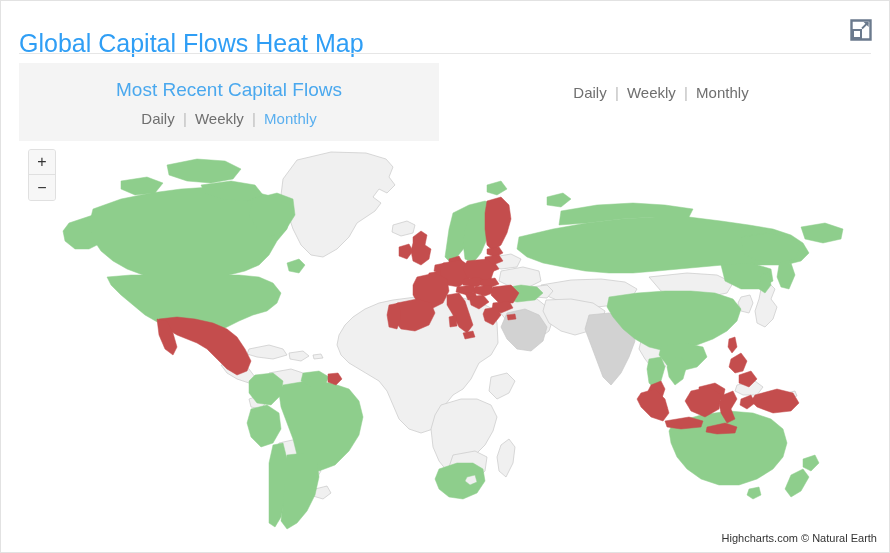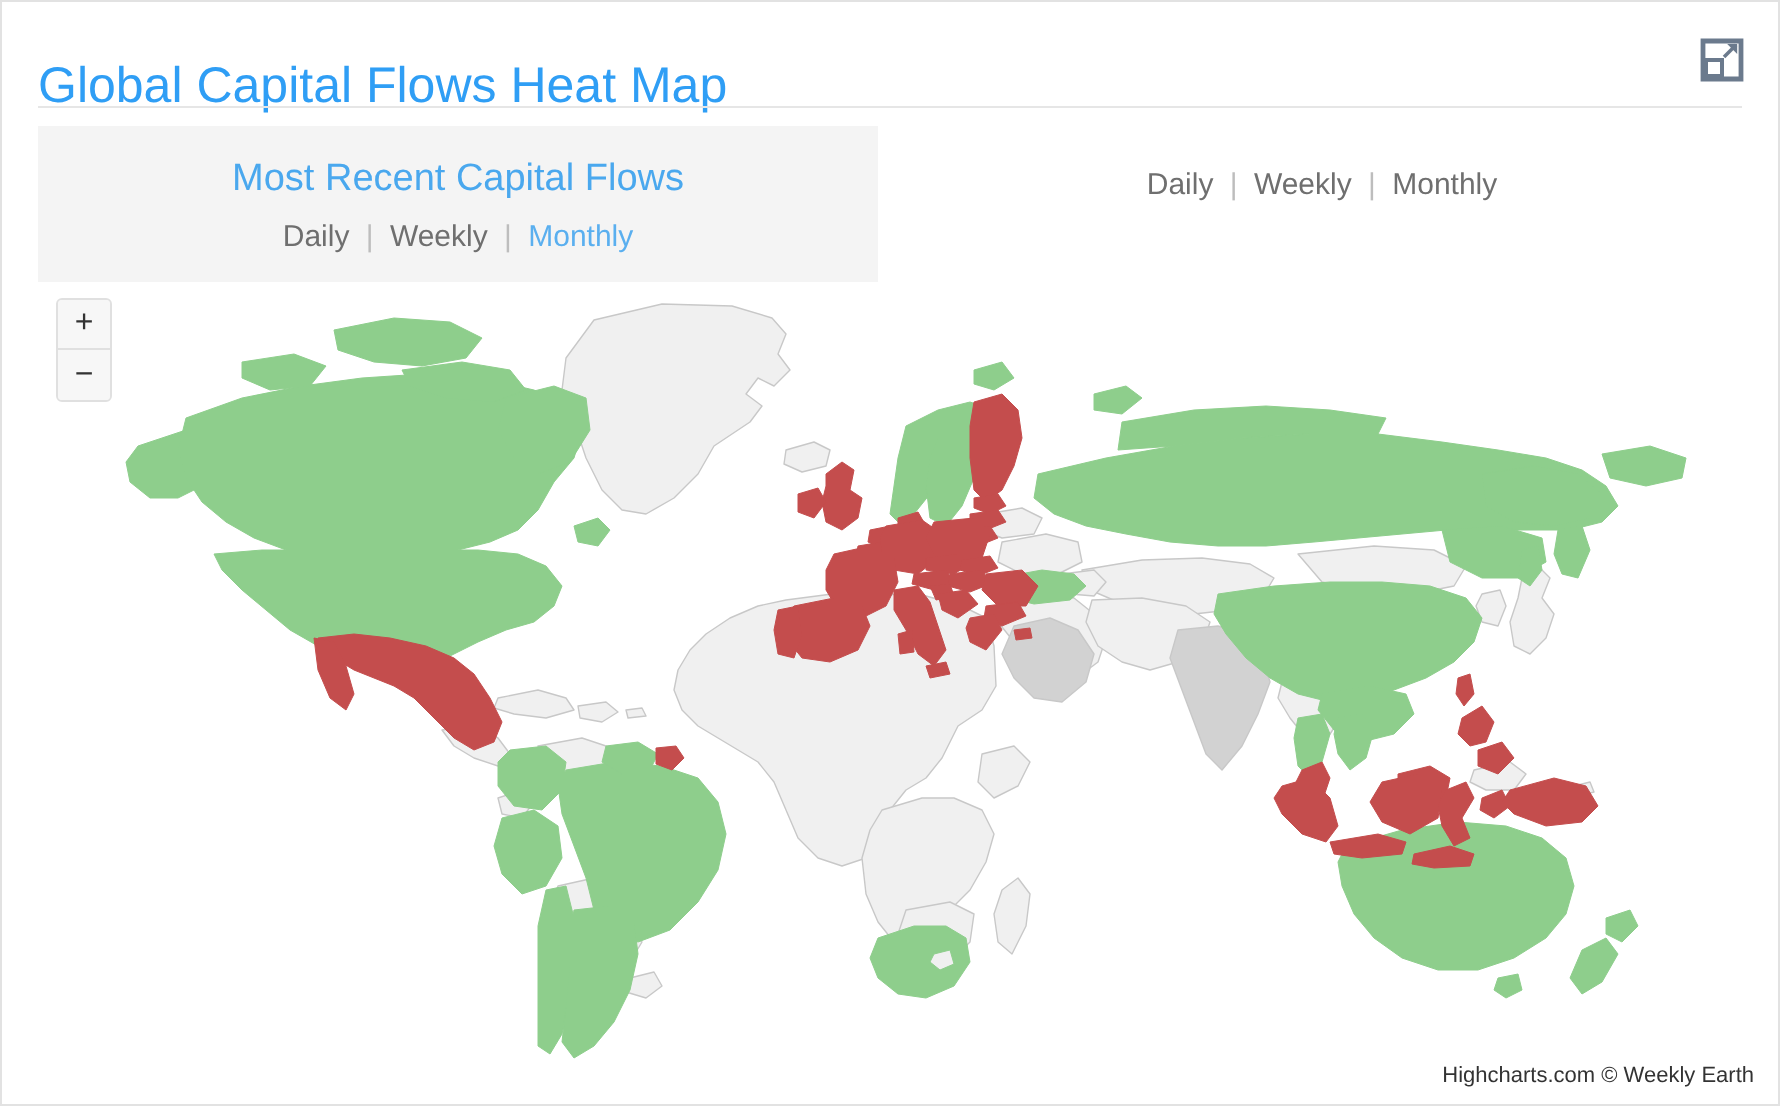--- a/index.html
+++ b/index.html
@@ -407,14 +407,14 @@
 
       <path fill="#C44D4D" d="M754 258 L776 252 L792 256 L798 266 L790 274 L772 276 L756 270 L750 264 Z"></path>
     </g>
   </svg>
 
   <div class="zoom-controls">
     <button class="zoom-btn zoom-in">+</button>
     <button class="zoom-btn zoom-out">−</button>
   </div>
 
-  <a class="credits">Highcharts.com © Weekly Earth</a>
+  <a class="credits">Highcharts.com © Natural Earth</a>
 </div>
 
 </body></html>

